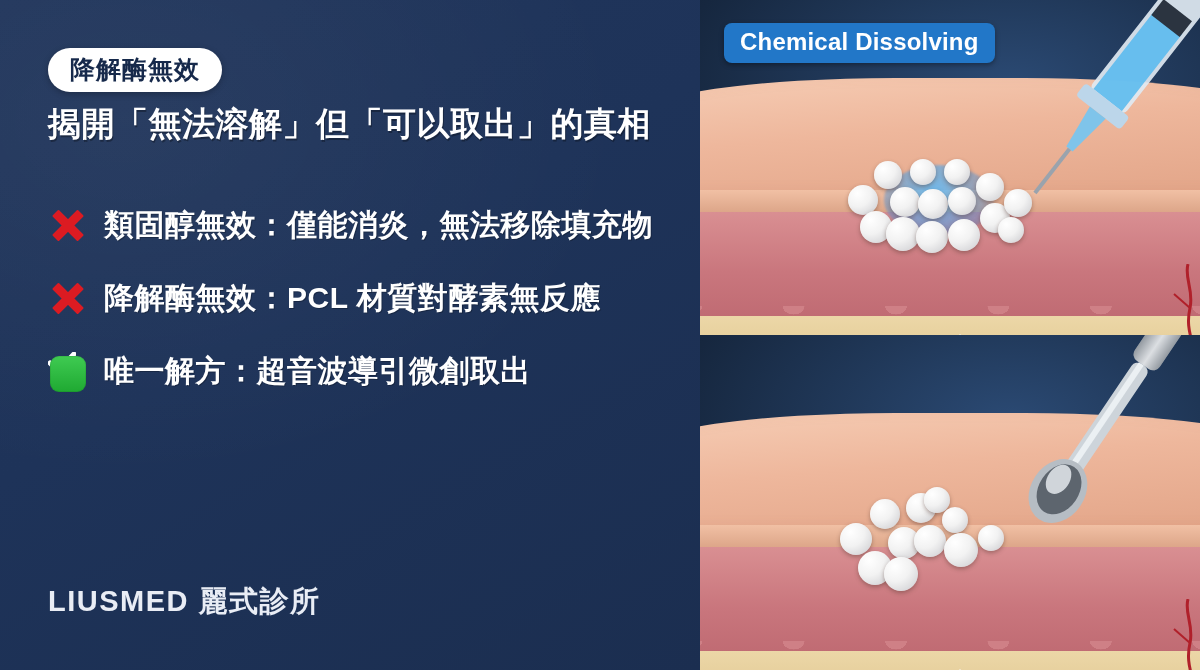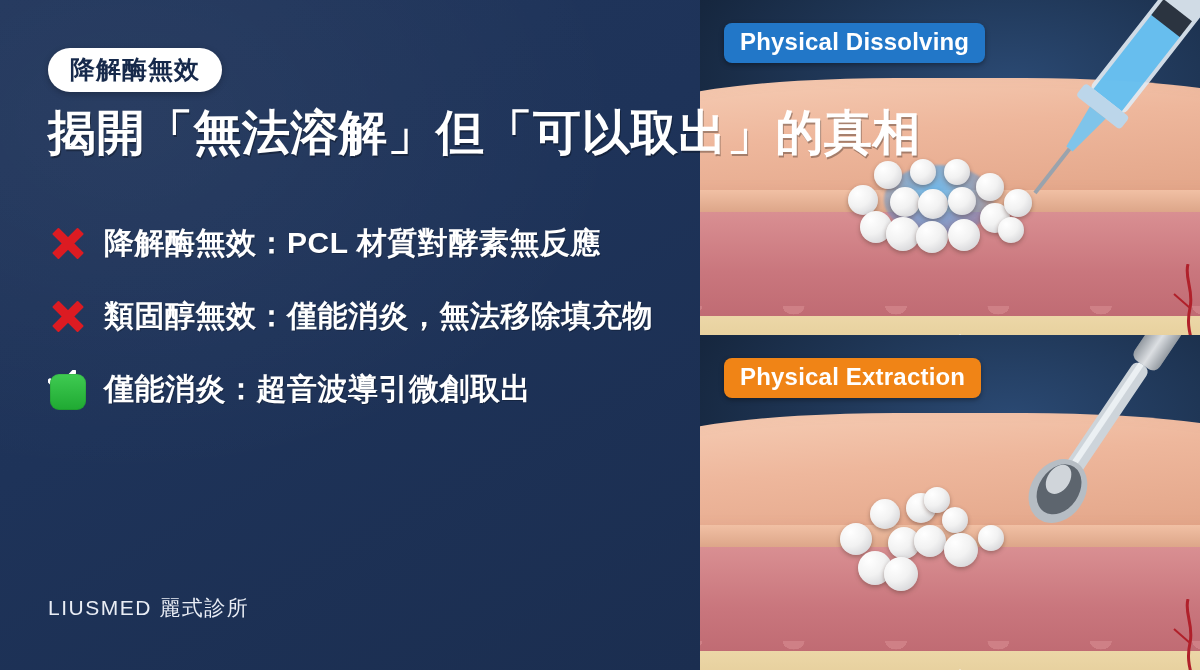--- a/index.html
+++ b/index.html
@@ -45,21 +45,21 @@
     font-size:64px;
     font-weight:900;
     letter-spacing:2px;
     line-height:1.06;
     text-shadow:2px 3px 0 rgba(0,0,0,.30);
     white-space:nowrap;
   }
   .subhead{
     margin-top:12px;
     color:#ffffff;
-    font-size:48px;
+    font-size:33px;
     font-weight:700;
     letter-spacing:.5px;
     line-height:1.2;
     text-shadow:1px 2px 0 rgba(0,0,0,.30);
     white-space:nowrap;
   }
 
   
   .bullets{margin-top:62px;}
   .bullet{
@@ -100,22 +100,22 @@
     font-weight:700;
     letter-spacing:.5px;
     white-space:nowrap;
     text-shadow:1px 1px 0 rgba(0,0,0,.25);
   }
 
   .brand{
     position:absolute;
     left:48px;bottom:48px;
     color:#e9edf5;
-    font-size:21px;
-    font-weight:400;
+    font-size:29px;
+    font-weight:700;
     letter-spacing:1.5px;
     z-index:3;
   }
 
   
   .right{width:500px;height:670px;position:relative;}
   .pane{position:relative;width:500px;height:335px;overflow:hidden;}
   .pane.top{background:radial-gradient(140% 120% at 62% 26%, #2b4a74 0%, #16273f 48%, #060b14 100%);}
   .pane.bottom{background:radial-gradient(140% 120% at 62% 26%, #2b4a74 0%, #16273f 48%, #060b14 100%);}
 
@@ -204,36 +204,36 @@
 
     <div class="badge">降解酶無效</div>
 
 
     <div class="subhead">揭開「無法溶解」但「可以取出」的真相</div>
 
     <div class="bullets">
 
       <div class="bullet">
         <span class="bullet-icon icon-x"></span>
-        <span class="bullet-text">降解酶無效：PCL 材質對酵素無反應</span>
+        <span class="bullet-text">類固醇無效：僅能消炎，無法移除填充物</span>
       </div>
 
       <div class="bullet">
         <span class="bullet-icon icon-x"></span>
-        <span class="bullet-text">類固醇無效：僅能消炎，無法移除填充物</span>
+        <span class="bullet-text">降解酶無效：PCL 材質對酵素無反應</span>
       </div>
 
       <div class="bullet">
         <span class="bullet-icon">
           <span class="icon-check" style="position:absolute;left:2px;top:2px;"></span>
           <svg width="28" height="24" viewBox="0 0 28 24" style="left:8px;top:9px;">
             <path d="M2 11 L10 19 L26 2" fill="none" stroke="#ffffff" stroke-width="5" stroke-linecap="round" stroke-linejoin="round"></path>
           </svg>
         </span>
-        <span class="bullet-text">僅能消炎：超音波導引微創取出</span>
+        <span class="bullet-text">唯一解方：超音波導引微創取出</span>
       </div>
 
     </div>
 
     <div class="brand">LIUSMED 麗式診所</div>
   </div>
 
   <div class="right">
 
     <div class="pane top">
@@ -274,21 +274,21 @@
           <rect x="92" y="-40" width="44" height="150" rx="6" fill="#dfe9f2" opacity=".92"></rect>
           <rect x="96" y="10" width="36" height="98" fill="#55b8ee" opacity=".85"></rect>
           <rect x="96" y="-6" width="36" height="20" fill="#2b3440"></rect>
           <rect x="86" y="108" width="56" height="16" rx="4" fill="#bcd6ea"></rect>
           <path d="M104 124 L124 124 L118 170 L110 170 Z" fill="#7fc4ea"></path>
           <rect x="112" y="170" width="4" height="56" fill="#9aa3ad"></rect>
           <rect x="84" y="-52" width="60" height="12" rx="5" fill="#e9f1f7"></rect>
         </g>
       </svg>
 
-      <div class="chip chip-blue">Physical Dissolving</div>
+      <div class="chip chip-blue">Chemical Dissolving</div>
     </div>
 
     <div class="pane bottom">
 
       <div class="skin">
         <div class="epi"></div>
           <div class="epi2"></div>
         <div class="derm"></div>
           <div class="fat"></div>
         <svg class="vessel" viewBox="0 0 90 110">
@@ -324,17 +324,16 @@
           <defs>
             <linearGradient id="kn" x1="0" y1="0" x2="1" y2="0">
               <stop offset="0" stop-color="#6e757c"></stop>
                 <stop offset=".5" stop-color="#ffffff"></stop>
                 <stop offset="1" stop-color="#6e757c"></stop>
             </linearGradient>
           </defs>
         </g>
       </svg>
 
-      <div class="chip chip-orange">Physical Extraction</div>
     </div>
 
   </div>
 </div>
 
 </body></html>

